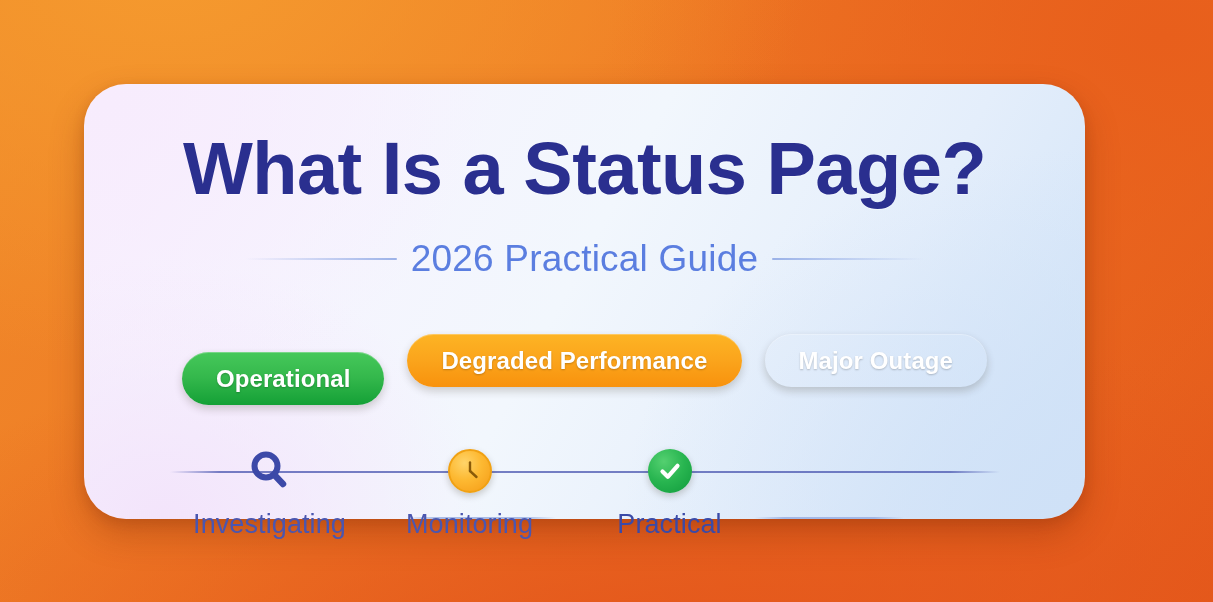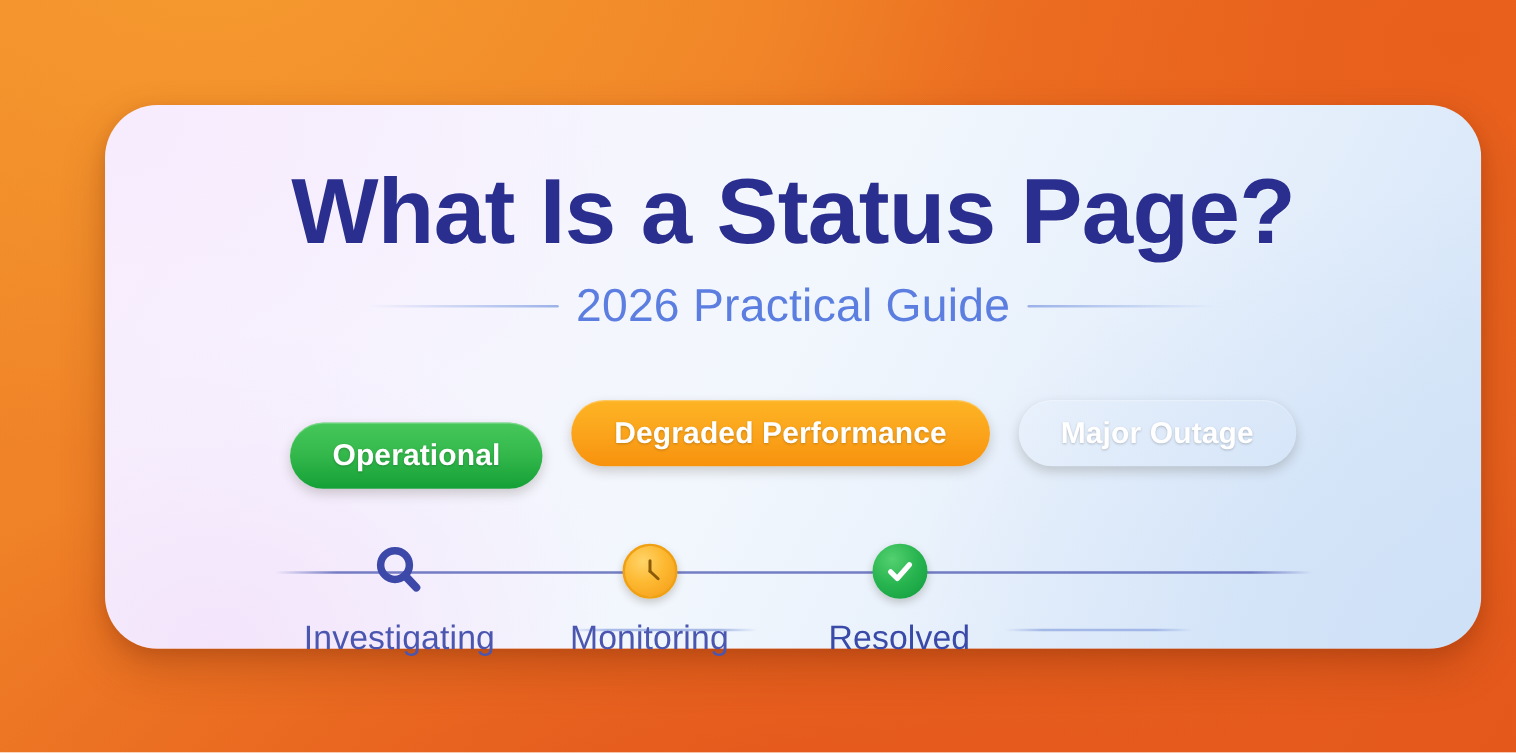--- a/index.html
+++ b/index.html
@@ -18,21 +18,21 @@
       radial-gradient(ellipse 1100px 700px at 14% -6%, #f59a2e 0%, rgba(245,154,46,0) 58%),
       radial-gradient(ellipse 900px 620px at 96% 6%, #e85f1c 0%, rgba(232,95,28,0) 62%),
       radial-gradient(ellipse 1300px 520px at 55% 112%, #e4561c 0%, rgba(228,86,28,0) 70%),
       linear-gradient(128deg, #f0892a 0%, #ef7c25 38%, #ea6a20 70%, #e4591b 100%);
   }
 
   
   #card {
     position:absolute;
     left:84px; top:84px;
-    width:1101px; height:435px;
+    width:1001px; height:435px;
     border-radius:42px;
     background:
       radial-gradient(ellipse 620px 480px at 2% 4%, #f7ecfd 0%, rgba(247,236,253,0) 62%),
       radial-gradient(ellipse 700px 560px at 100% 100%, #cfe1f7 0%, rgba(207,225,247,0) 66%),
       radial-gradient(ellipse 520px 420px at 8% 100%, #f3e4fb 0%, rgba(243,228,251,0) 62%),
       linear-gradient(118deg, #f8eefd 0%, #f6f4fe 24%, #f2f7fd 48%, #e4eefb 74%, #cfe2f7 100%);
     box-shadow:
       0 16px 34px rgba(120,40,6,0.30),
       0 4px 12px rgba(120,40,6,0.18);
     display:flex;
@@ -47,21 +47,21 @@
     font-weight:bold;
     letter-spacing:-0.5px;
     color:#2a2f8f;
     line-height:1;
     white-space:nowrap;
     text-shadow:0 1px 0 rgba(255,255,255,0.45);
   }
 
   
   #subtitle-row {
-    margin-top:18px;
+    margin-top:32px;
     display:flex;
     align-items:center;
     justify-content:center;
     gap:14px;
     width:100%;
   }
   .sub-rule {
     height:2px; width:152px;
     background:linear-gradient(90deg, rgba(140,166,228,0) 0%, rgba(140,166,228,0.85) 100%);
     border-radius:2px;
@@ -232,20 +232,20 @@
         </div>
 
         <div class="step resolved">
           <div class="step-icon">
             <div class="circle-icon check">
               <svg width="28" height="28" viewBox="0 0 28 28">
                 <polyline points="6.5,14.5 11.8,19.8 21.5,8.8" fill="none" stroke="#ffffff" stroke-width="4.2" stroke-linecap="round" stroke-linejoin="round"></polyline>
               </svg>
             </div>
           </div>
-          <div class="step-label">Resolved</div>
+          <div class="step-label">Practical</div>
         </div>
 
       </div>
     </div>
 
   </div>
 </div>
 
 </body></html>

